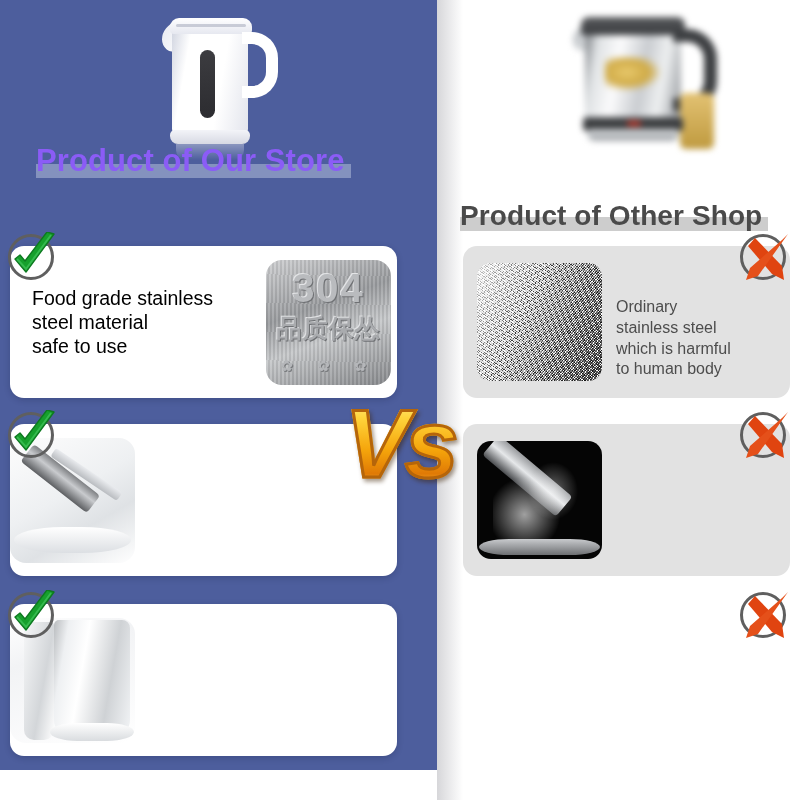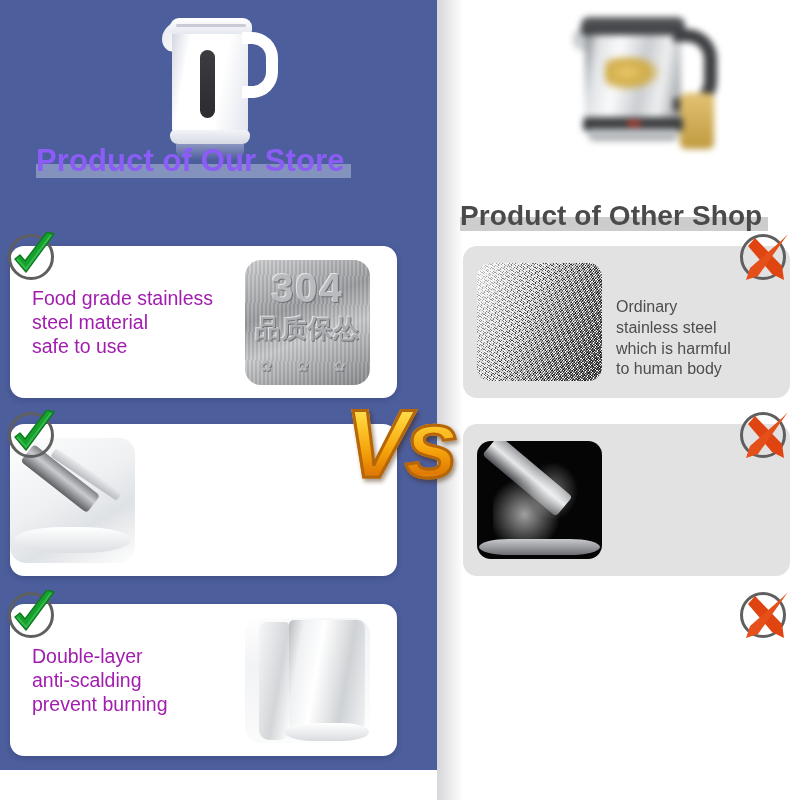--- a/index.html
+++ b/index.html
@@ -150,24 +150,24 @@
   .card-pro {
     left:10px; width:387px; background:#ffffff;
     box-shadow:0 2px 6px rgba(20,25,55,.22);
   }
   .card-con {
     left:463px; width:327px; background:#e2e2e2;
   }
 
   .card-pro .card-text {
     order:1; flex:1 1 auto; padding:0 8px 0 22px;
-    font-size:19.5px; line-height:1.24; color:#a21caf; white-space:pre-line;
+    font-size:19.5px; line-height:1.24; color:#000000; white-space:pre-line;
   }
   .card-pro .card-thumb {
-    order:2; flex:0 0 auto; margin-right:27px;
+    order:2; flex:0 0 auto; margin-right:6px;
     width:125px; height:125px; border-radius:16px; overflow:hidden; position:relative;
   }
   .card-con .card-thumb {
     order:1; flex:0 0 auto; margin-left:14px;
     width:125px; height:118px; border-radius:14px; overflow:hidden; position:relative;
   }
   .card-con .card-text {
     order:2; flex:1 1 auto; padding:0 10px 0 14px;
     font-size:16px; line-height:1.30; color:#4d4d4d; white-space:pre-line;margin-top:33px;
   }
@@ -403,23 +403,20 @@
           <div class="st-puff"></div>
           <div class="st-puff2"></div>
           <div class="st-base"></div>
         </div>
       </div>
     </div>
   </div>
 
   <div class="row row-3">
     <div class="card card-pro">
-      <div class="card-text">Double-layer
-anti-scalding
-prevent burning</div>
       <div class="card-thumb">
         <div class="th-double">
           <div class="dl-outer"></div>
           <div class="dl-inner"></div>
           <div class="dl-bottom"></div>
         </div>
       </div>
     </div>
   </div>
 

